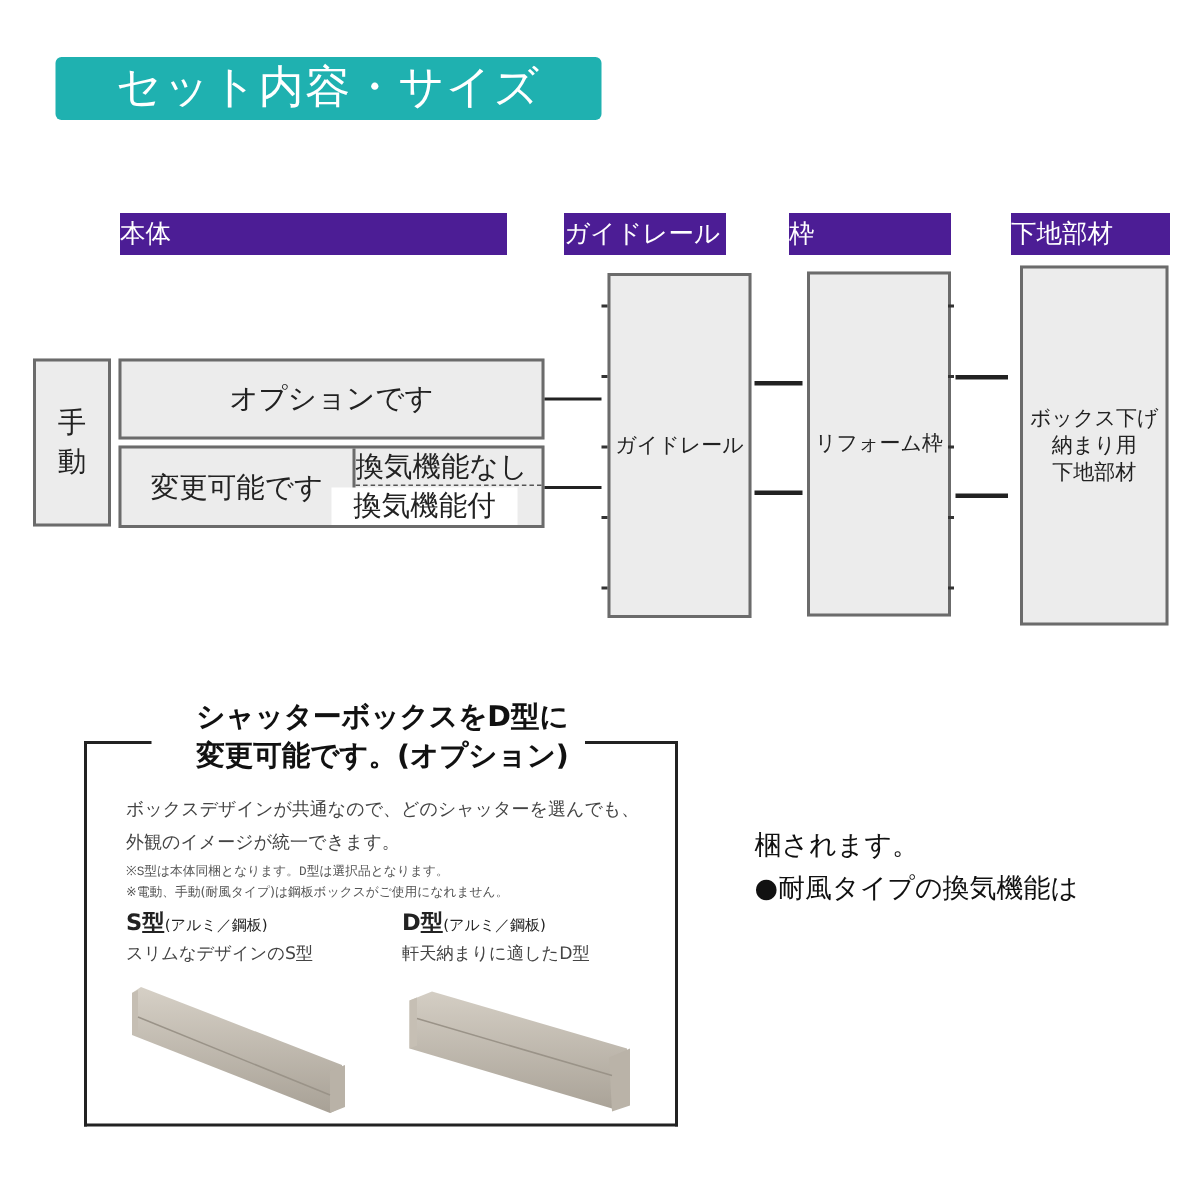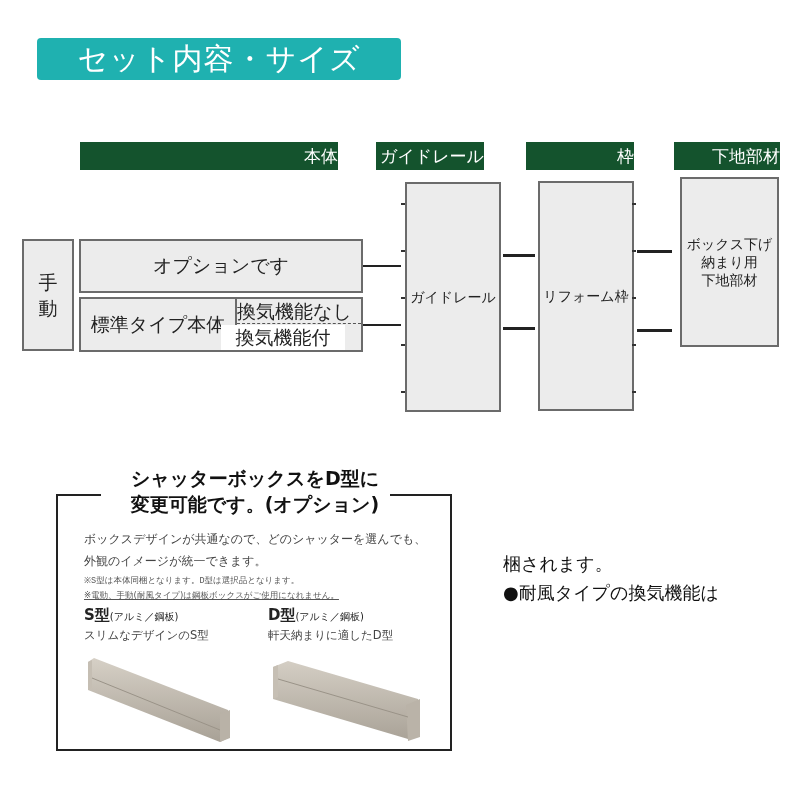--- a/index.html
+++ b/index.html
@@ -1,19 +1,19 @@
 <!DOCTYPE html>
 <html><head>
 <meta charset="utf-8">
 <style>
   html, body { margin: 0; padding: 0; }
   body { width: 800px; height: 800px; background: #ffffff; position: relative; overflow: hidden; font-family: "DejaVu Sans", "Liberation Sans", sans-serif; color: #222; }
   .abs { position: absolute; box-sizing: border-box; }
   .title-banner { left: 37px; top: 38px; width: 364px; height: 42px; background: #1fb1b0; border-radius: 4px; color: #fff; font-size: 30px; line-height: 42px; text-align: center; letter-spacing: 1px; }
-  .hdr { background: #14532d; color: #fff; font-size: 17px; text-align: right; height: 28px; line-height: 28px; }
+  .hdr { background: #4c1d95; color: #fff; font-size: 17px; text-align: left; height: 28px; line-height: 28px; }
   .box { background: #ececec; border: 2px solid #6b6b6b; display: flex; align-items: center; justify-content: center; text-align: center; }
   .txt-lg { font-size: 19px; }
   .txt-sm { font-size: 14px; line-height: 18px; }
   .conn { background: #222; height: 2px; }
   .tick { background: #333; width: 4px; height: 2px; }
   .frame { border: 2px solid #222; border-top: none; }
   .frame-top { background: #222; height: 2px; }
   .opt-title { font-size: 19px; font-weight: bold; text-align: center; line-height: 26px; color: #111; }
   .desc { font-size: 12px; color: #444; line-height: 22px; }
   .note { font-size: 8.5px; color: #555; line-height: 14px; }
@@ -31,21 +31,21 @@
 <div class="abs hdr" style="left:376px;top:142px;width:108px;">ガイドレール</div>
 <div class="abs hdr" style="left:526px;top:142px;width:108px;">枠</div>
 <div class="abs hdr" style="left:674px;top:142px;width:106px;">下地部材</div>
 
 <div class="abs box txt-lg" style="left:22px;top:239px;width:52px;height:112px;white-space:pre-line;line-height:26px;">手
 動</div>
 
 <div class="abs box txt-lg" style="left:79px;top:239px;width:284px;height:54px;">オプションです</div>
 
 <div class="abs" style="left:79px;top:297px;width:284px;height:55px;border:2px solid #6b6b6b;background:#ececec;">
-  <div class="abs txt-lg" style="left:0;top:0;width:154px;height:51px;display:flex;align-items:center;justify-content:center;">標準タイプ本体</div>
+  <div class="abs txt-lg" style="left:0;top:0;width:154px;height:51px;display:flex;align-items:center;justify-content:center;">変更可能です</div>
   <div class="abs" style="left:154px;top:0;width:2px;height:51px;background:#6b6b6b;"></div>
   <div class="abs txt-lg" style="left:156px;top:0;width:124px;height:25px;line-height:25px;text-align:left;border-bottom:1px dashed #555;">換気機能なし</div>
   <div class="abs txt-lg" style="left:140px;top:26px;width:124px;height:25px;line-height:25px;text-align:center;background:#fff;">換気機能付</div>
 </div>
 
 <div class="abs conn" style="left:363px;top:265px;width:38px;"></div>
 <div class="abs conn" style="left:363px;top:324px;width:38px;"></div>
 
 <div class="abs box txt-sm" style="left:405px;top:182px;width:96px;height:230px;">ガイドレール</div>
 <div class="abs tick" style="left:401px;top:203px;"></div>
@@ -60,37 +60,37 @@
 <div class="abs box txt-sm" style="left:538px;top:181px;width:96px;height:230px;">リフォーム枠</div>
 <div class="abs tick" style="left:632px;top:203px;"></div>
 <div class="abs tick" style="left:632px;top:250px;"></div>
 <div class="abs tick" style="left:632px;top:297px;"></div>
 <div class="abs tick" style="left:632px;top:344px;"></div>
 <div class="abs tick" style="left:632px;top:391px;"></div>
 
 <div class="abs conn" style="left:637px;top:250px;width:35px;height:3px;"></div>
 <div class="abs conn" style="left:637px;top:329px;width:35px;height:3px;"></div>
 
-<div class="abs box txt-sm" style="left:680px;top:177px;width:99px;height:170px;flex-direction:column;">
+<div class="abs box txt-sm" style="left:680px;top:177px;width:99px;height:240px;flex-direction:column;">
   <div>ボックス下げ</div>
   <div>納まり用</div>
   <div>下地部材</div>
 </div>
 
 <div class="abs frame-top" style="left:56px;top:494px;width:45px;"></div>
 <div class="abs frame-top" style="left:390px;top:494px;width:62px;"></div>
 <div class="abs frame" style="left:56px;top:494px;width:396px;height:257px;"></div>
 
 <div class="abs opt-title" style="left:60px;top:465px;width:390px;">シャッターボックスをD型に</div>
 <div class="abs opt-title" style="left:60px;top:491px;width:390px;">変更可能です。(オプション)</div>
 
 <div class="abs desc" style="left:84px;top:528px;width:370px;">ボックスデザインが共通なので、どのシャッターを選んでも、</div>
 <div class="abs desc" style="left:84px;top:550px;width:370px;">外観のイメージが統一できます。</div>
 <div class="abs note" style="left:84px;top:574px;width:370px;font-family:Liberation Mono, monospace;">※S型は本体同梱となります。D型は選択品となります。</div>
-<div class="abs note" style="left:84px;top:588px;width:370px;text-decoration:underline;">※電動、手動(耐風タイプ)は鋼板ボックスがご使用になれません。</div>
+<div class="abs note" style="left:84px;top:588px;width:370px;">※電動、手動(耐風タイプ)は鋼板ボックスがご使用になれません。</div>
 
 <div class="abs type-head" style="left:84px;top:606px;">
   <span>S型</span><small>(アルミ／鋼板)</small>
 </div>
 <div class="abs type-sub" style="left:84px;top:628px;">スリムなデザインのS型</div>
 <svg class="abs" style="left:80px;top:650px;" width="160" height="95">
   <defs>
     <linearGradient id="sg" x1="0" y1="0" x2="0" y2="1">
       <stop offset="0" stop-color="#d6d0c6"></stop>
         <stop offset="1" stop-color="#a8a196"></stop>

